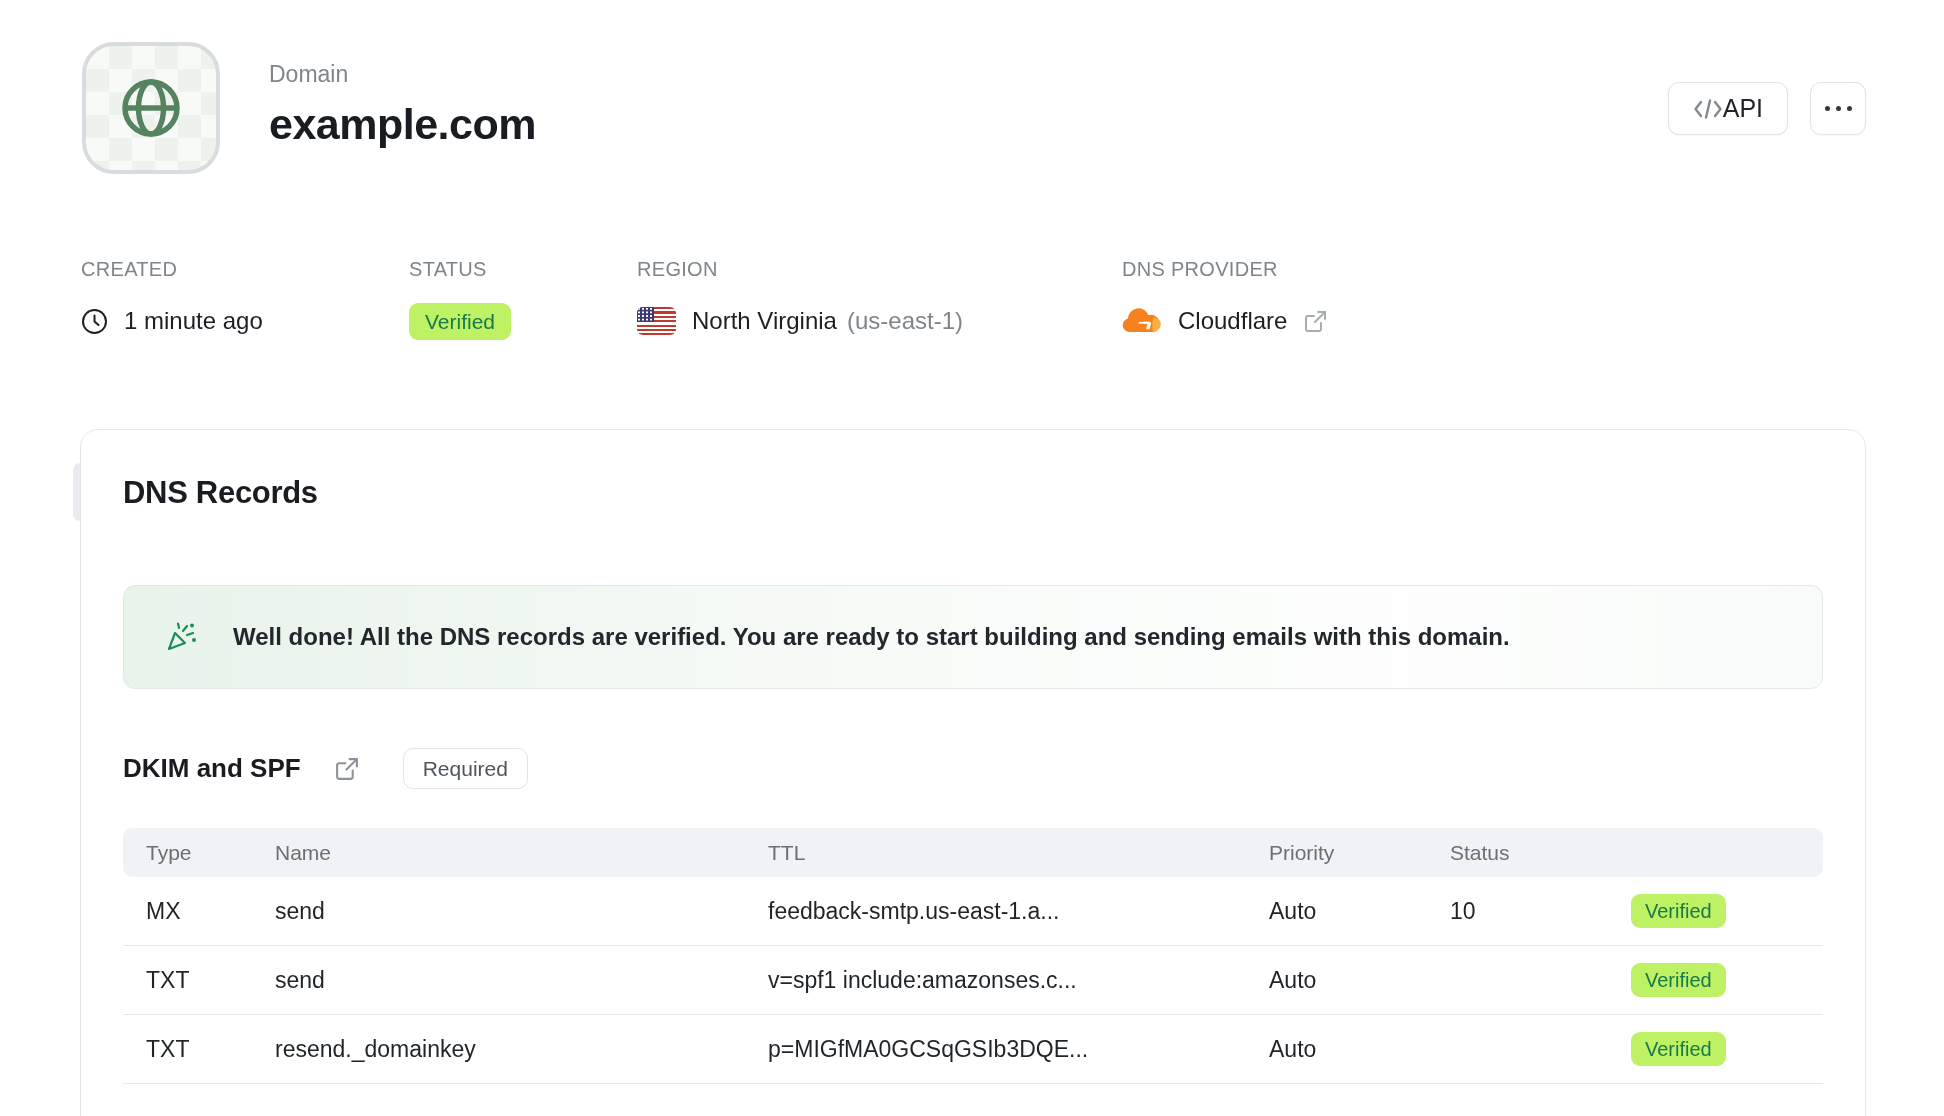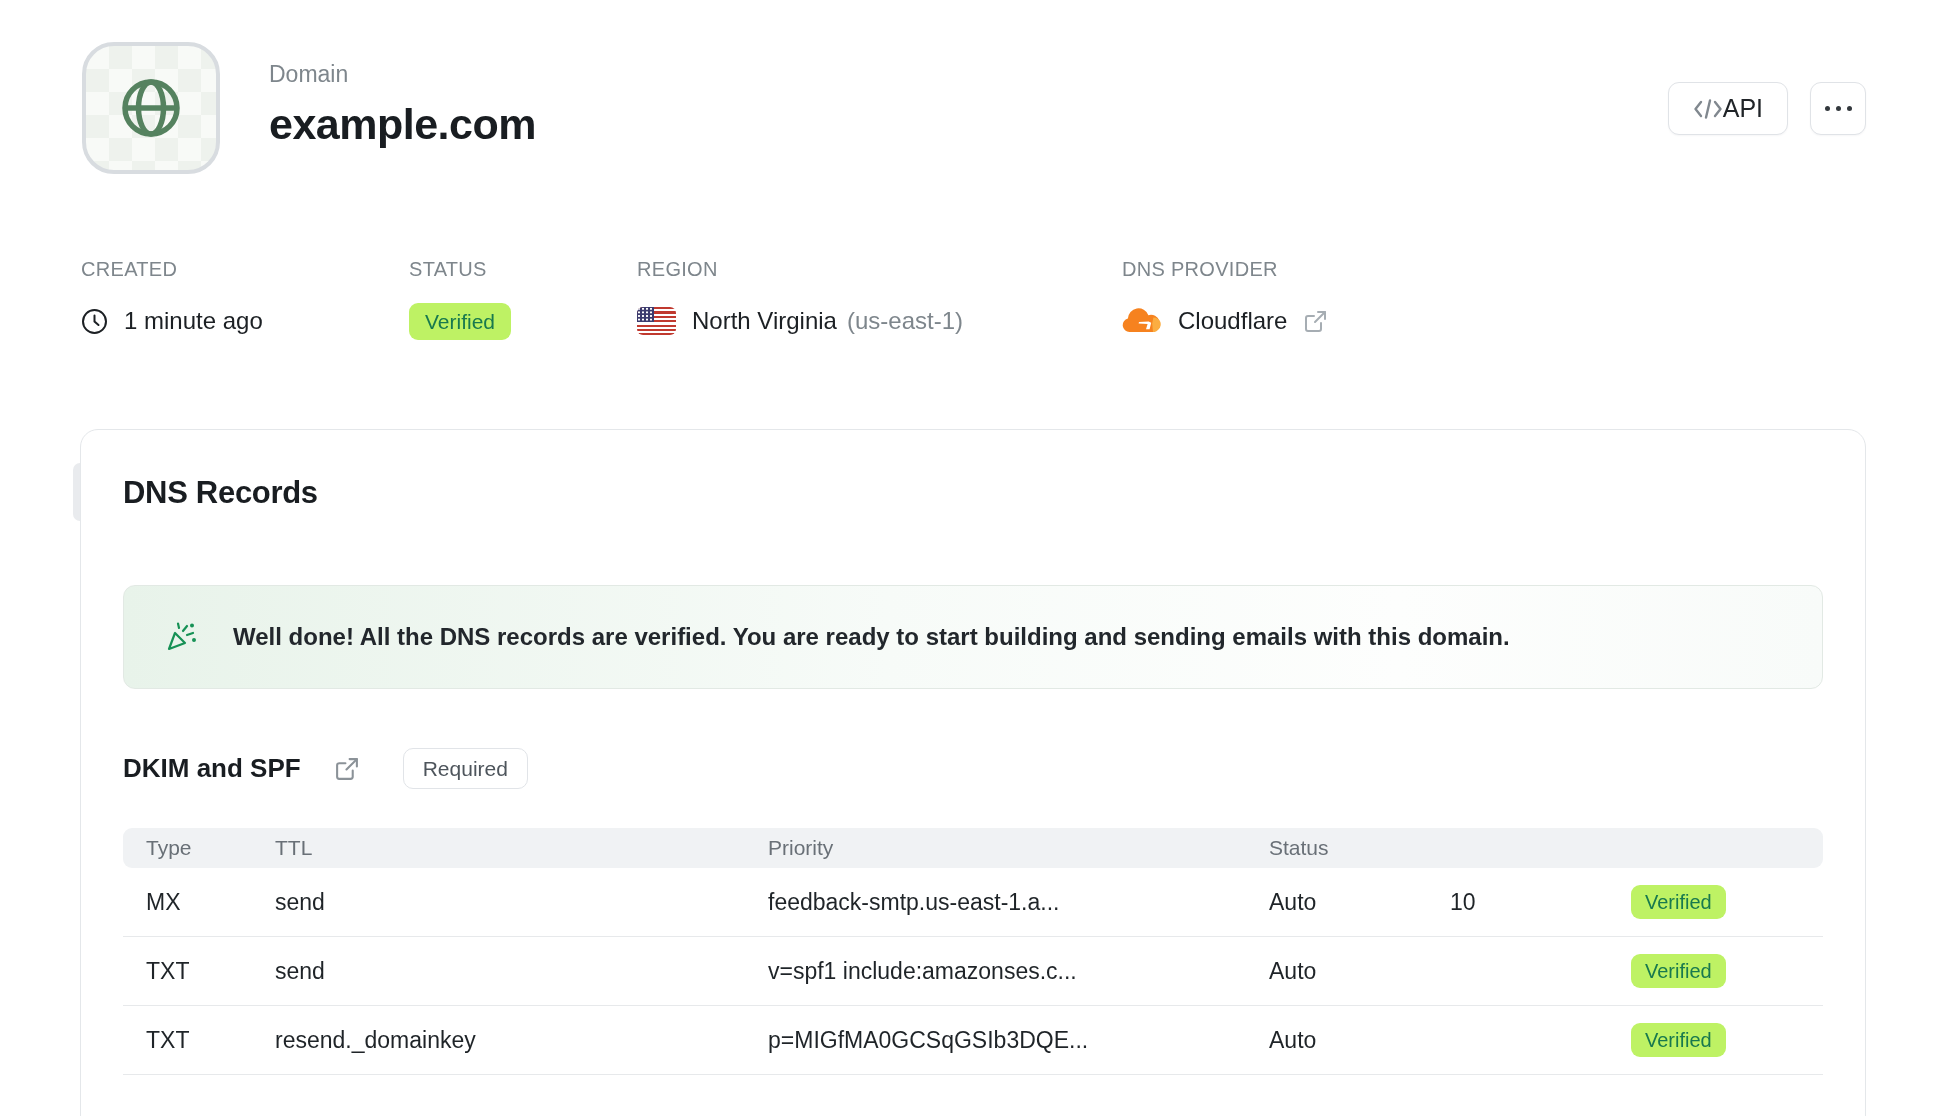--- a/index.html
+++ b/index.html
@@ -54,21 +54,21 @@
 
   .section-head { position:absolute; left:42px; top:318px; display:flex; align-items:center; gap:33px; }
   .section-head h3 { font-size:26px; font-weight:700; color:#191d21; }
   .required-badge { border:1px solid #e1e4e8; border-radius:10px; background:#ffffff;
                     color:#4e555c; font-size:21px; padding:9px 19px; line-height:1; }
 
   
   .table { position:absolute; left:42px; top:398px; width:1700px; }
   .grid-row { display:grid; grid-template-columns:129px 493px 501px 181px 181px auto;
               align-items:center; padding-left:23px; }
-  .thead { height:40px; background:#f0f2f4; border-radius:9px;
+  .thead { height:49px; background:#f0f2f4; border-radius:9px;
            font-size:21px; font-weight:500; color:#697077; }
   .trow { height:69px; border-bottom:1px solid #e7e9eb; font-size:23px; color:#1f2428; }
   .trow .badge { font-size:20px; padding:7px 14px; }
 
   .icon { flex:0 0 auto; display:inline-flex; }
 </style>
 </head>
 <body>
 
 <div class="page">
@@ -176,20 +176,21 @@
           <path d="M15 3 H22 V10"></path>
           <path d="M22 3 L12 13"></path>
         </svg>
       </span>
       <span class="required-badge" style="margin-left:10px">Required</span>
     </div>
 
     <div class="table">
       <div class="grid-row thead">
         <span>Type</span>
+        <span>Name</span>
         <span>TTL</span>
         <span>Priority</span>
         <span>Status</span>
       </div>
 
       <div class="grid-row trow">
         <span>MX</span>
         <span>send</span>
         <span>feedback-smtp.us-east-1.a...</span>
         <span>Auto</span>

